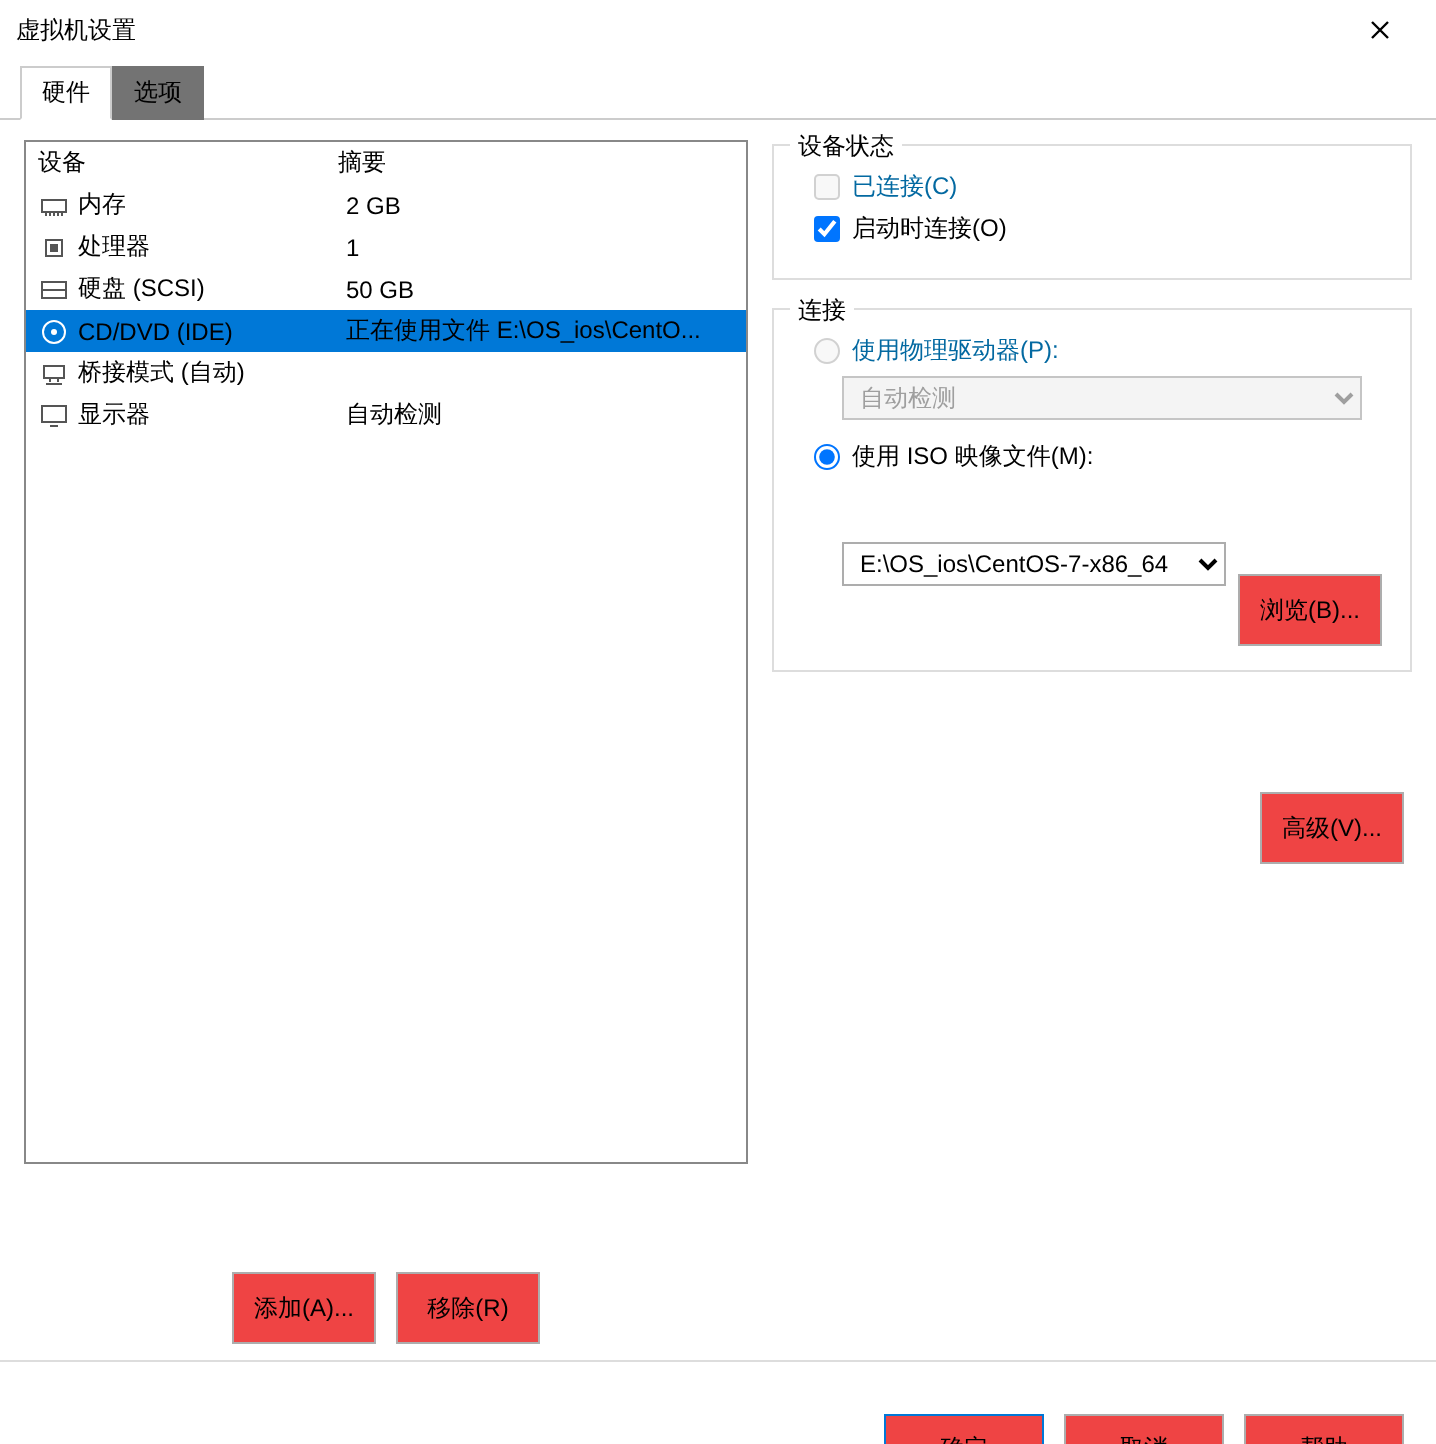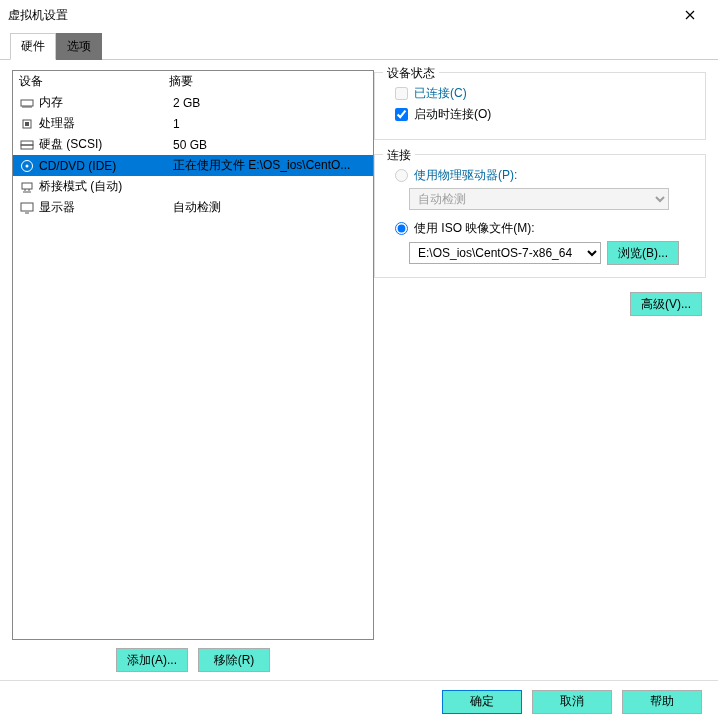--- a/index.html
+++ b/index.html
@@ -4,34 +4,34 @@
   <style>
     * { box-sizing: border-box; font-family: "Microsoft YaHei", "Segoe UI", sans-serif; font-size: 12px; }
     body { margin: 0; background: #fff; color: #000; }
     .window { width: 718px; height: 722px; display: flex; flex-direction: column; position: relative; }
     .titlebar { height: 30px; display: flex; align-items: center; padding: 0 8px; }
     .titlebar .title { flex: 1; }
     .close-btn { width: 40px; height: 28px; display: flex; align-items: center; justify-content: center; cursor: pointer; font-size: 14px;}
     .tabs { display: flex; border-bottom: 1px solid #ccc; padding-left: 10px; margin-top: 2px;}
     .tab { padding: 4px 10px; border: 1px solid transparent; cursor: pointer; background: #737373; position: relative; top: 1px;}
     .tab.active { background: #fff; border: 1px solid #ccc; border-bottom: 1px solid #fff; }
-    .body { flex: 1; display: flex; padding: 10px 12px 4px 12px; }
+    .body { flex: 1; display: flex; gap: 12px; padding: 10px 12px 4px 12px; }
     .left-panel { width: 362px; display: flex; flex-direction: column; }
     .device-list { flex: 1; border: 1px solid #888; overflow: auto; }
     .dl-header { display: flex; padding: 2px 6px; color: #000; font-weight: normal; }
     .dl-header .col-dev { width: 150px; }
     .dl-header .col-sum { flex: 1; }
     .dl-row { display: flex; align-items: center; padding: 2px 6px; gap: 4px; cursor: default;}
     .dl-row .ico { width: 16px; height: 14px; display: inline-flex; align-items: center; justify-content: center; color: #555;}
     .dl-row .name { width: 130px; }
     .dl-row .summary { flex: 1; white-space: nowrap; overflow: hidden; text-overflow: ellipsis;}
     .dl-row.selected { background: #0078d7; color: #000000; }
     .dl-row.selected .ico { color: #fff; }
     .left-buttons { display: flex; justify-content: center; gap: 10px; padding: 8px 0 4px 0;}
-    button.std { min-width: 72px; height: 24px; border: 1px solid #adadad; background: #5eead4; cursor: pointer; padding: 0 10px;}
+    button.std { min-width: 72px; height: 36px; border: 1px solid #adadad; background: #ef4444; cursor: pointer; padding: 0 10px; margin-top: 46px;}
     button.std:disabled { color: #888; cursor: default;}
     .right-panel { flex: 1; display: flex; flex-direction: column; gap: 14px; padding-top:2px;}
     .group { border: 1px solid #ddd; padding: 8px 12px 12px 12px; position: relative;}
     .group-title { position: absolute; top: -8px; left: 8px; background: #fff; padding: 0 4px; }
     .checkline, .radioline { display: flex; align-items: center; gap: 6px; margin: 4px 8px;}
     .checkline input, .radioline input { margin:0;}
     .checkline label.disabled, .radioline label.disabled { color: #0369a1; }
     .sub-control { margin-left: 22px; margin-top:4px; display:flex; gap:6px; align-items:center;}
     select.combo { height: 22px; border: 1px solid #adadad; background: #fff; padding: 0 4px;}
     select.combo:disabled { background: #f0f0f0; color: #777;}

